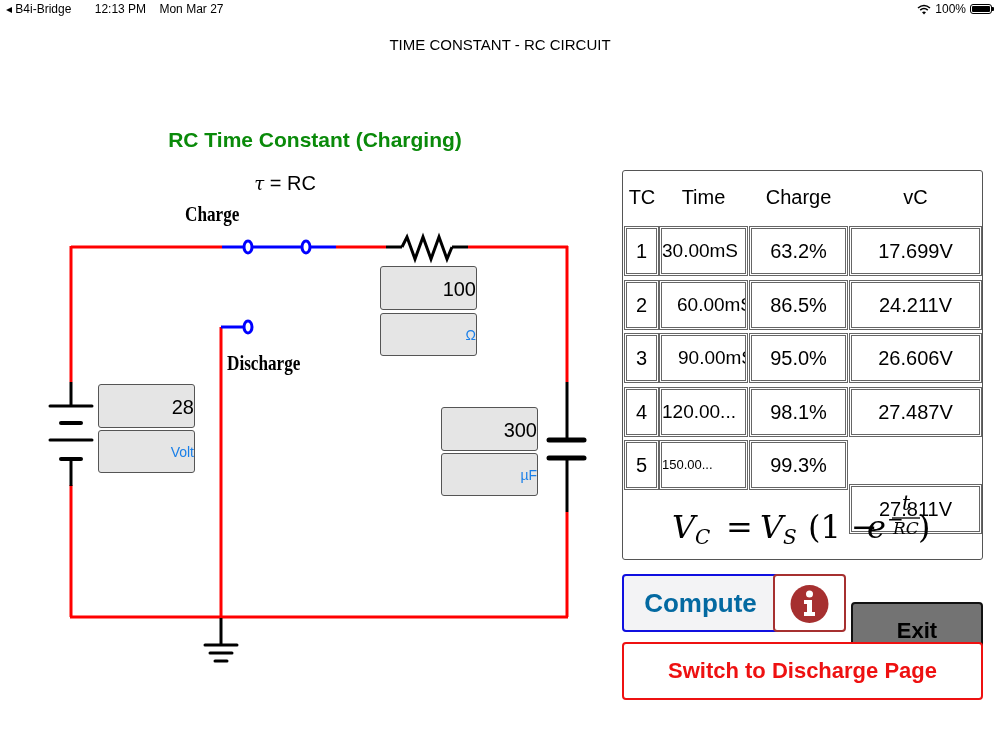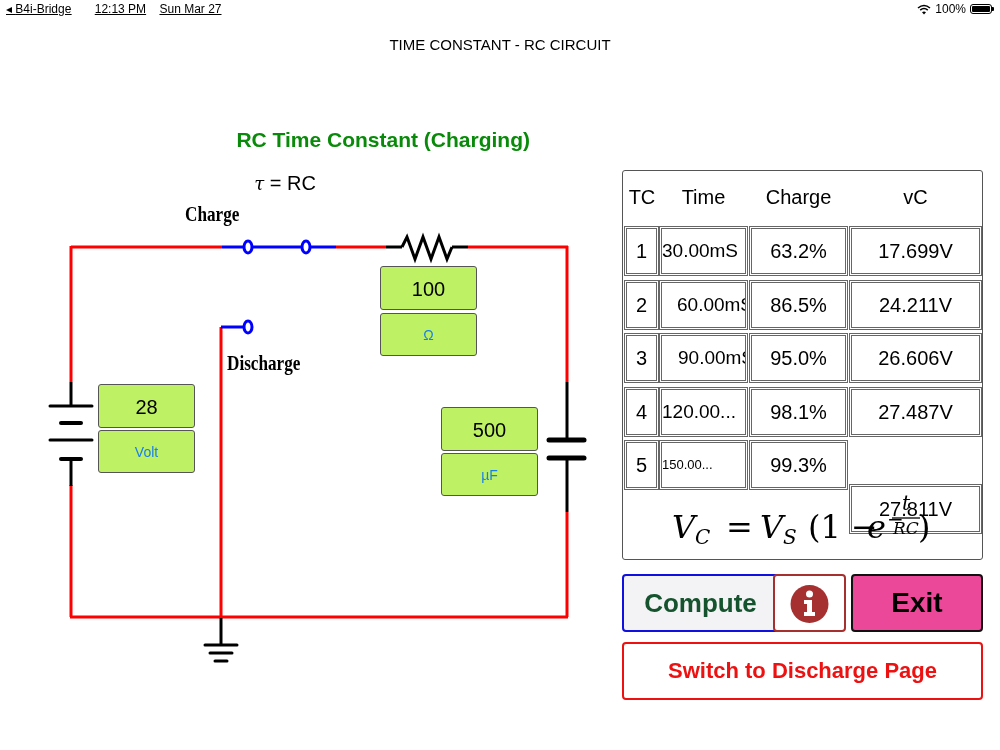--- a/index.html
+++ b/index.html
@@ -1,51 +1,51 @@
 <!DOCTYPE html>
 <html><head>
 <meta charset="utf-8">
 <style>
   html, body { margin:0; padding:0; }
   body { width:1000px; height:750px; background:#ffffff; position:relative; overflow:hidden;
          font-family:"Liberation Sans", sans-serif; color:#000; }
   .abs { position:absolute; }
   
   .status-left { left:6px; top:2px; font-size:12px; color:#000; white-space:nowrap; }
-  .status-left span { margin-right:10px;text-decoration:underline; }
+  .status-left span { margin-right:10px; }
   .status-right { right:8px; top:2px; font-size:12px; display:flex; align-items:center; gap:4px; }
   .battery { width:22px; height:10px; border:1px solid #000; border-radius:3px; padding:1px; box-sizing:border-box; position:relative; }
   .battery .fill { width:100%; height:100%; background:#000; border-radius:1px; }
   .battery::after { content:""; position:absolute; right:-3px; top:2px; width:2px; height:4px; background:#000; border-radius:0 1px 1px 0; }
   .page-title { left:0; width:1000px; top:36px; text-align:center; font-size:15px; }
-  .section-title { left:100px; width:430px; top:128px; text-align:right; color:#0a8a0a; font-size:21px; font-weight:bold; }
+  .section-title { left:100px; width:430px; top:128px; text-align:center; color:#0a8a0a; font-size:21px; font-weight:bold; }
   .tau-eq { left:230px; width:110px; top:172px; text-align:center; font-size:20px; }
   .tau-eq i { font-family:"DejaVu Serif", serif; font-style:italic; font-size:18px; }
   .circ-label { font-family:"Liberation Serif", serif; font-weight:bold; font-size:22px; transform:scaleX(0.78); transform-origin:left top; }
-  .val-box { border:1px solid #555; border-radius:3px; background:#bef264; box-sizing:border-box; text-align:center; }
+  .val-box { border:1px solid #555; border-radius:3px; background:#e5e5e5; box-sizing:border-box; text-align:right; }
   .val-box.num { font-size:20px; }
   .val-box.unit { color:#1a7fe8; font-size:14px; }
   
   .table-panel { left:622px; top:170px; width:361px; height:390px; border:1px solid #555; border-radius:3px; box-sizing:border-box; }
   .th { top:186px; font-size:20px; text-align:center; }
   .cell { border:2px solid #666; border-style:double; border-width:3px; box-sizing:border-box; font-size:20px; text-align:center; white-space:nowrap; overflow:hidden; }
   .formula { left:622px; width:361px; top:492px; height:60px; }
   .btn { box-sizing:border-box; border-radius:4px; text-align:center; cursor:pointer; }
-  .btn-compute { left:622px; top:574px; width:157px; height:58px; border:2px solid #1010e0; background:#f3f3f5; color:#14532d; font-size:26px; font-weight:bold; line-height:54px; }
+  .btn-compute { left:622px; top:574px; width:157px; height:58px; border:2px solid #1010e0; background:#f3f3f5; color:#0369a1; font-size:26px; font-weight:bold; line-height:54px; }
   .btn-info { left:773px; top:574px; width:73px; height:58px; border:2px solid #a63030; background:#fff; }
-  .btn-exit { left:851px; top:574px; width:132px; height:58px; border:2px solid #111; background:#ec4899; color:#000; font-size:28px; font-weight:bold; line-height:54px; }
+  .btn-exit { left:851px; top:602px; width:132px; height:58px; border:2px solid #111; background:#737373; color:#000; font-size:22px; font-weight:bold; line-height:54px; }
   .btn-switch { left:622px; top:642px; width:361px; height:58px; border:2px solid #ee1111; background:#fff; color:#ee1111; font-size:22px; font-weight:bold; line-height:54px; }
 </style>
 </head>
 <body>
 
 <div class="abs status-left">
   <span>◂ <span>B4i-Bridge</span></span>
   <span>12:13 PM</span>
-  <span>Sun Mar 27</span>
+  <span>Mon Mar 27</span>
 </div>
 <div class="abs status-right">
   <svg width="14" height="11" viewBox="0 0 14 11">
     <path d="M1 4 Q7 -1 13 4" stroke="#000" stroke-width="1.6" fill="none"></path>
     <path d="M3.2 6.2 Q7 2.8 10.8 6.2" stroke="#000" stroke-width="1.6" fill="none"></path>
     <path d="M7 10.5 L5 8.2 Q7 6.6 9 8.2 Z" fill="#000"></path>
   </svg>
   <span>100%</span>
   <div class="battery">
       <div class="fill"></div>
@@ -117,21 +117,21 @@
 
 <div class="abs circ-label" style="left:185px;top:201px;">Charge</div>
 <div class="abs circ-label" style="left:227px;top:350px;">Discharge</div>
 
 <div class="abs val-box num" style="left:380px;top:266px;width:97px;height:44px;line-height:44px;">100</div>
 <div class="abs val-box unit" style="left:380px;top:313px;width:97px;height:43px;line-height:43px;">Ω</div>
 
 <div class="abs val-box num" style="left:98px;top:384px;width:97px;height:44px;line-height:44px;">28</div>
 <div class="abs val-box unit" style="left:98px;top:430px;width:97px;height:43px;line-height:43px;">Volt</div>
 
-<div class="abs val-box num" style="left:441px;top:407px;width:97px;height:44px;line-height:44px;">500</div>
+<div class="abs val-box num" style="left:441px;top:407px;width:97px;height:44px;line-height:44px;">300</div>
 <div class="abs val-box unit" style="left:441px;top:453px;width:97px;height:43px;line-height:43px;">µF</div>
 
 <div class="abs table-panel"></div>
 
 <div class="abs th" style="left:624px;width:36px;">TC</div>
 <div class="abs th" style="left:659px;width:89px;">Time</div>
 <div class="abs th" style="left:749px;width:99px;">Charge</div>
 <div class="abs th" style="left:849px;width:133px;">vC</div>
 
 <div id="table-rows">

